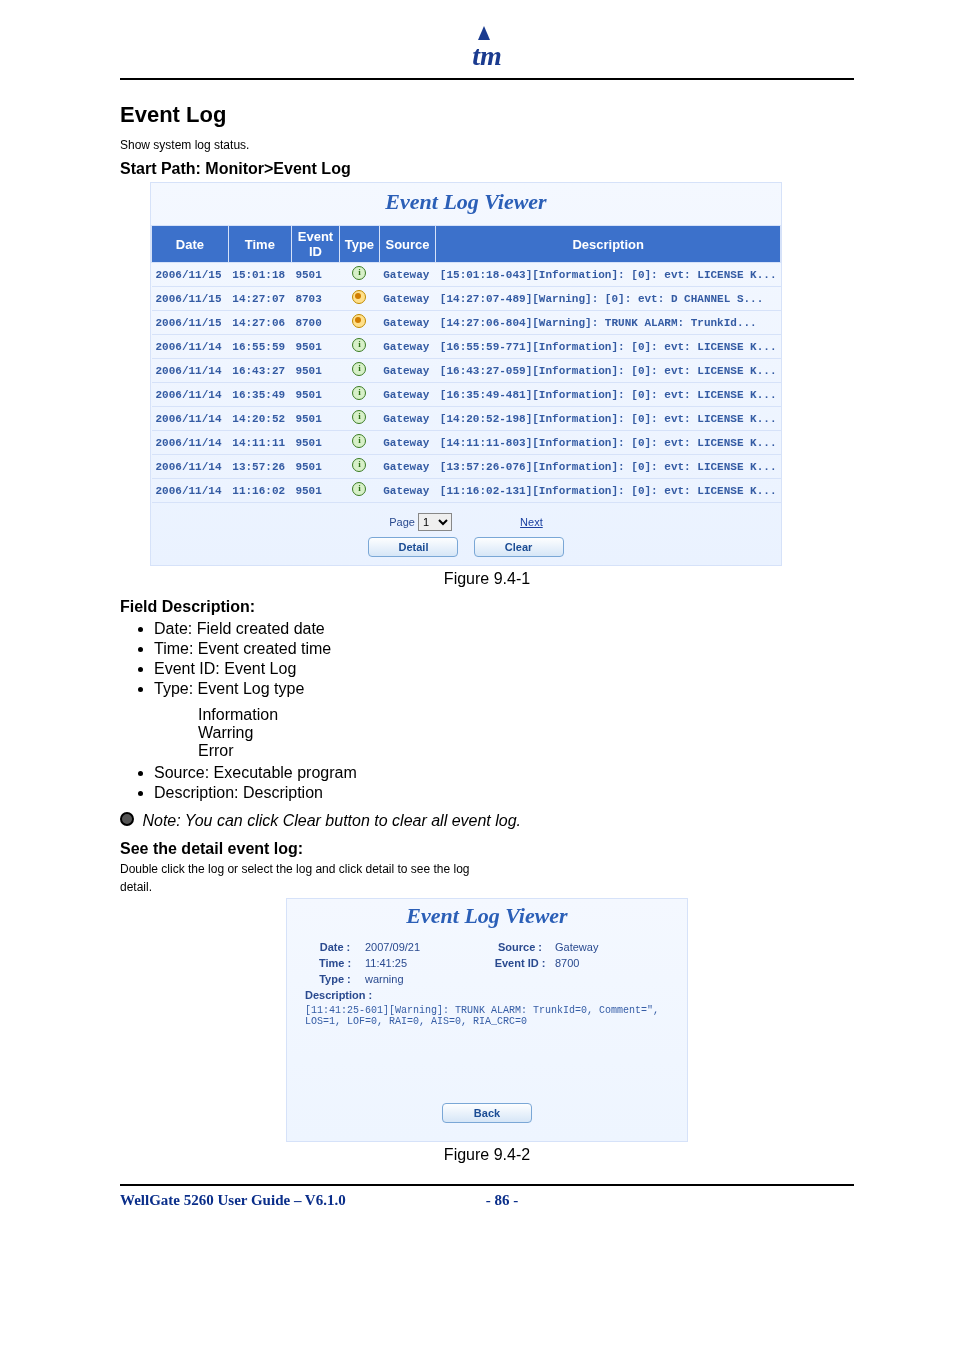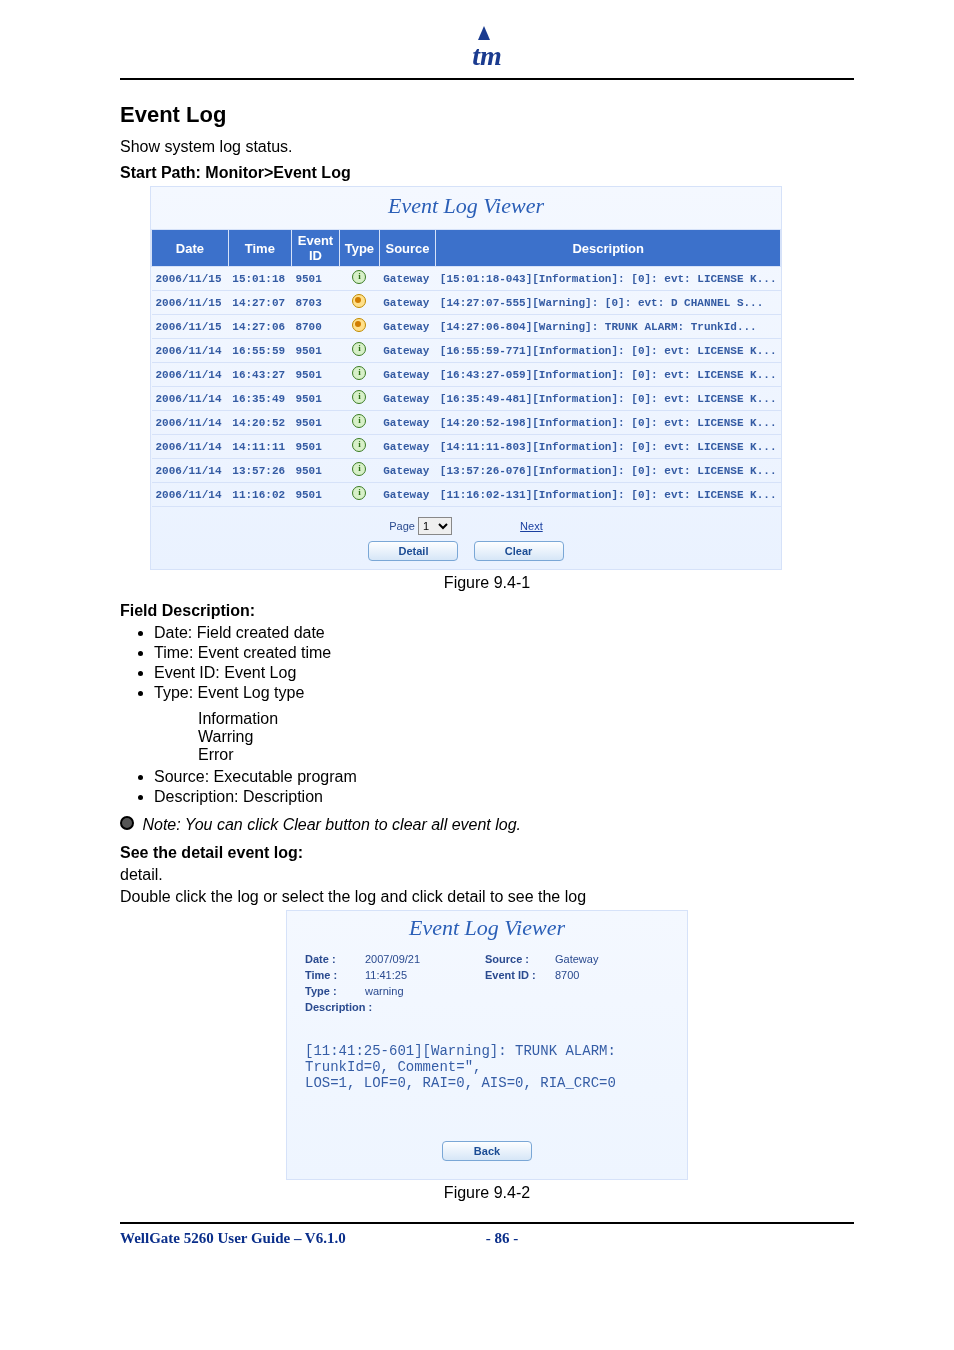--- a/index.html
+++ b/index.html
@@ -48,21 +48,21 @@
 
   
   h2.section {
     font-size: 22px;
     font-weight: bold;
     margin: 18px 0 10px 0;
   }
   .indent { margin-left: 52px; }
   .path-line { font-weight: bold; margin: 8px 0 4px 0; font-size: 16px; }
   .sub-heading { font-weight: bold; margin: 10px 0 2px 0; font-size: 16px;}
-  .body-text { font-size: 16px; margin: 4px 0; }
+  .body-text { font-size: 12px; margin: 4px 0; }
   ul.field-list { margin: 4px 0 8px 34px; padding: 0; }
   ul.field-list li { margin: 2px 0; font-size: 16px; }
   .sublist { margin-left: 78px; font-size: 16px; }
   .note-line { font-style: italic; font-weight: normal; margin: 10px 0; font-size: 16px; }
   .note-bullet {
     display: inline-block;
     width: 10px; height: 10px;
     border-radius: 50%;
     background:#555;
     border:2px solid #000;
@@ -78,21 +78,21 @@
     border: 1px solid #d6e2f9;
     background: linear-gradient(#f4f8ff,#eaf2ff);
     font-family: Verdana, Tahoma, sans-serif;
     font-size: 11px;
     color: #2a4a8f;
   }
   .viewer-title {
     text-align: center;
     font-family: "Times New Roman", serif;
     font-style: italic;
-    font-weight: normal;
+    font-weight: bold;
     font-size: 22px;
     color: #2b5fb7;
     padding: 6px 0 10px;
   }
   table.loglist { width: 100%; border-collapse: collapse; }
   table.loglist th {
     background: #3c71cb;
     color: #fff;
     font-weight: bold;
     font-size: 13px;
@@ -166,29 +166,28 @@
     color:#2a4a8f;
     padding-bottom:10px;
   }
   .viewer2 .viewer-title { padding: 4px 0 10px; }
   .v2-grid {
     display:grid;
     grid-template-columns: 60px 120px 70px 1fr;
     row-gap:4px;
     padding: 2px 18px 6px;
   }
-  .v2-label { font-weight:bold; }
+  .v2-label { font-weight:bold;text-align:center; }
   .v2-wide-label { grid-column:1/5; font-weight:bold; }
   .v2-desc {
     grid-column:1/5;
     font-family:"Courier New", monospace;
-    font-size:14px;
+    font-size:10px;
     color:#355da6;
     min-height:90px;
-    margin-top:26px;
   }
 
   
   .bot-rule { border:0; border-top:2px solid #000; margin:20px 0 6px 0;}
   .footer {
     display:flex;
     font-family:"Times New Roman", serif;
     font-weight:bold;
     color:#0a2e8a;
     font-size:15px;
@@ -234,21 +233,21 @@
             <td style="text-align: center;"><span class="type-icon info"></span></td>
             <td>Gateway</td>
             <td>[15:01:18-043][Information]: [0]: evt: LICENSE K...</td>
           </tr>
           <tr>
             <td>2006/11/15</td>
             <td>14:27:07</td>
             <td>8703</td>
             <td style="text-align: center;"><span class="type-icon warn"></span></td>
             <td>Gateway</td>
-            <td>[14:27:07-555][Warning]: [0]: evt: D CHANNEL S...</td>
+            <td>[14:27:07-489][Warning]: [0]: evt: D CHANNEL S...</td>
           </tr>
           <tr>
             <td>2006/11/15</td>
             <td>14:27:06</td>
             <td>8700</td>
             <td style="text-align: center;"><span class="type-icon warn"></span></td>
             <td>Gateway</td>
             <td>[14:27:06-804][Warning]: TRUNK ALARM: TrunkId...</td>
           </tr>
           <tr>
@@ -337,22 +336,22 @@
     <li>Source: Executable program</li>
     <li>Description: Description</li>
   </ul>
 
   <div class="note-line">
     <span class="note-bullet"></span>
     <span>Note: You can click Clear button to clear all event log.</span>
   </div>
 
   <div class="sub-heading">See the detail event log:</div>
+  <div class="body-text indent">Double click the log or select the log and click detail to see the log</div>
   <div class="body-text">detail.</div>
-  <div class="body-text indent">Double click the log or select the log and click detail to see the log</div>
 
   <div class="viewer2">
     <div class="viewer-title">Event Log Viewer</div>
     <div class="v2-grid">
       <div class="v2-label">Date :</div>
       <div>2007/09/21</div>
       <div class="v2-label">Source :</div>
       <div>Gateway</div>
 
       <div class="v2-label">Time :</div>

